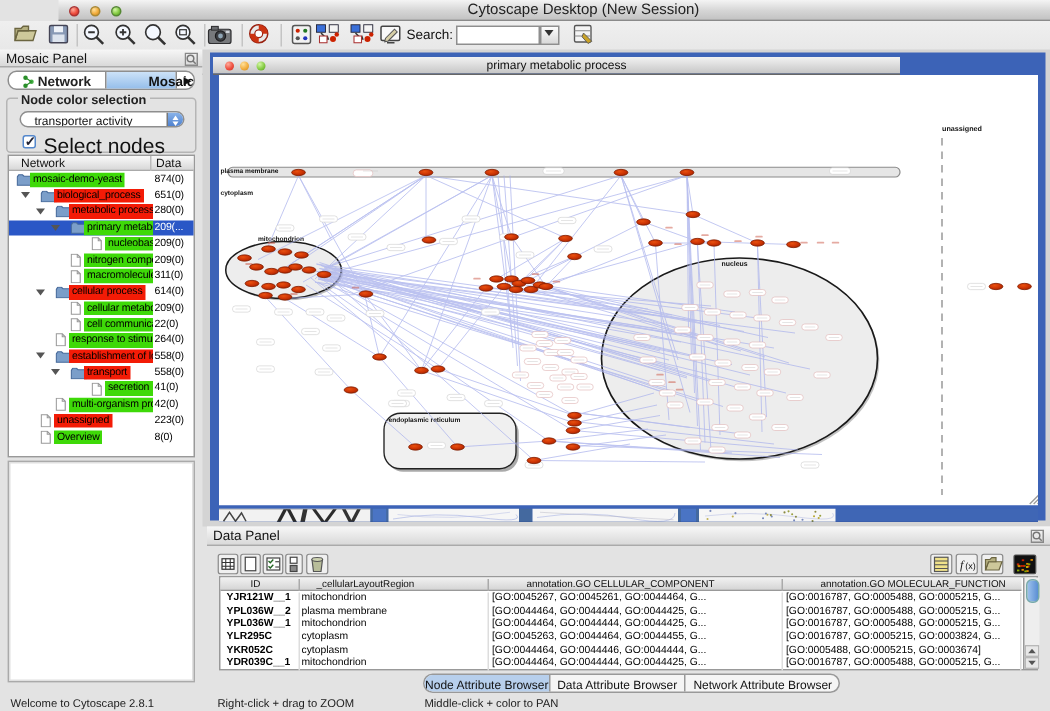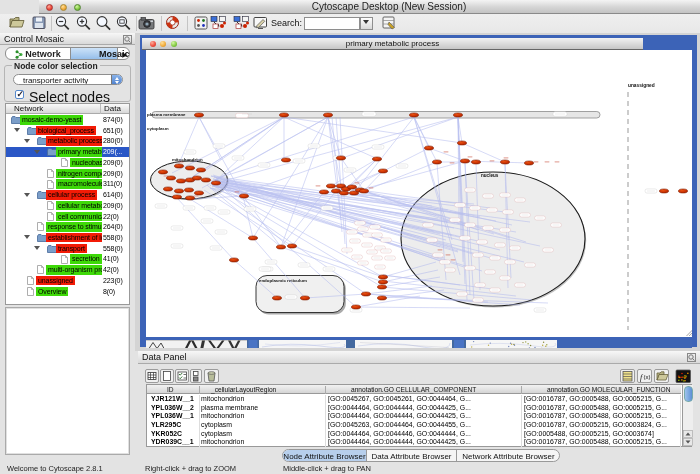--- a/index.html
+++ b/index.html
@@ -72,21 +72,21 @@
 .file { position:absolute; top:0.8px; width:7px; height:9px; }
 
 
 #birdeye { left:5px; top:274px; width:125px; height:148px; background:#fff;
   border:1px solid #aaa; box-shadow:inset 0 0 0 1px #e0e0e0; }
 
 
 #desktop { left:135px; top:33px; width:565px; height:318px; background:#d4d4d4; overflow:hidden; }
 #iwin { position:absolute; left:5px; top:1.5px; width:557px; height:312.5px;
   background:#3c63b7; border-radius:0; }
-#iwin-title { position:absolute; left:2px; top:3px; width:501px; height:12.5px;
+#iwin-title { position:absolute; left:2px; top:3px; width:458px; height:12.5px;
   background:linear-gradient(#f2f2f2,#c6c6c6); border-bottom:1px solid #666; }
 #iwin-title .tl { position:absolute; top:3px; width:6px; height:6px; border-radius:50%; }
 #iwin-title span { position:absolute; left:0; width:100%; top:1px; text-align:center; font-size:8px; color:#111; }
 #canvas-wrap { position:absolute; left:6px; top:15.5px; width:546px; height:287px; background:#fff; }
 #bottomstrip { position:absolute; left:6px; top:302.5px; width:546px; height:11px; background:#3c63b7; overflow:hidden; }
 
 
 #dpanel { left:138px; top:351px; width:562px; height:112px; background:#e3e3e3; }
 #dpanel-hdr { position:absolute; left:0; top:0; width:562px; height:13px;
   background:linear-gradient(#f7f7f7,#d9d9d9); border-bottom:1px solid #aaa; }
@@ -206,21 +206,21 @@
     <div class="tsep" style="left:161px"></div>
     <div class="tsep" style="left:187px"></div>
     <span style="position:absolute;left:271px;top:4px;font-size:9px;color:#111">Search:</span>
     <span style="position:absolute;left:304px;top:2.5px;width:56px;height:13px;background:#fff;border:1px solid #8e8e8e;"></span>
     <span style="position:absolute;left:360px;top:2.5px;width:13px;height:13px;background:linear-gradient(#fdfdfd,#d8d8d8);border:1px solid #8e8e8e;"></span>
     <span style="position:absolute;left:363px;top:6px;width:0;height:0;border-left:3.5px solid transparent;border-right:3.5px solid transparent;border-top:4.5px solid #333;"></span>
   </div>
 
   <div id="cpanel" class="abs">
     <div id="cpanel-hdr" class="abs">
-        <span>Control Mosaic</span>
+        <span>Mosaic Panel</span>
   <svg width="9" height="9" viewBox="0 0 9 9" style="position:absolute;right:3px;top:1.5px">
    <rect x="0.5" y="0.5" width="8" height="8" fill="none" stroke="#888" stroke-width="1"></rect>
    <circle cx="4" cy="4" r="2.2" fill="none" stroke="#777" stroke-width="1"></circle>
    <line x1="5.5" y1="5.5" x2="7.5" y2="7.5" stroke="#777" stroke-width="1"></line>
         </svg>
       </div>
     <div id="tabs" class="abs">
       <div id="tab-network"><svg width="8" height="9" viewBox="0 0 8 9" style="position:absolute;left:9px;top:2px">
 <circle cx="2" cy="1.8" r="1.5" fill="#2a8f2a"></circle>
             <circle cx="6" cy="4.5" r="1.5" fill="#45b045"></circle>
@@ -1158,16 +1158,16 @@
     <div id="dtabs">
       <div id="dtab1">Node Attribute Browser</div>
       <div id="dtab2">Data Attribute Browser</div>
       <div id="dtab3">Network Attribute Browser</div>
     </div>
   </div>
 
   <div id="statusbar" class="abs">
     <span style="left:7px">Welcome to Cytoscape 2.8.1</span>
     <span style="left:145px">Right-click + drag to ZOOM</span>
-    <span style="left:283px">Middle-click + drag to PAN</span>
+    <span style="left:283px">Middle-click + color to PAN</span>
   </div>
 
 </div>
 
 </body></html>

